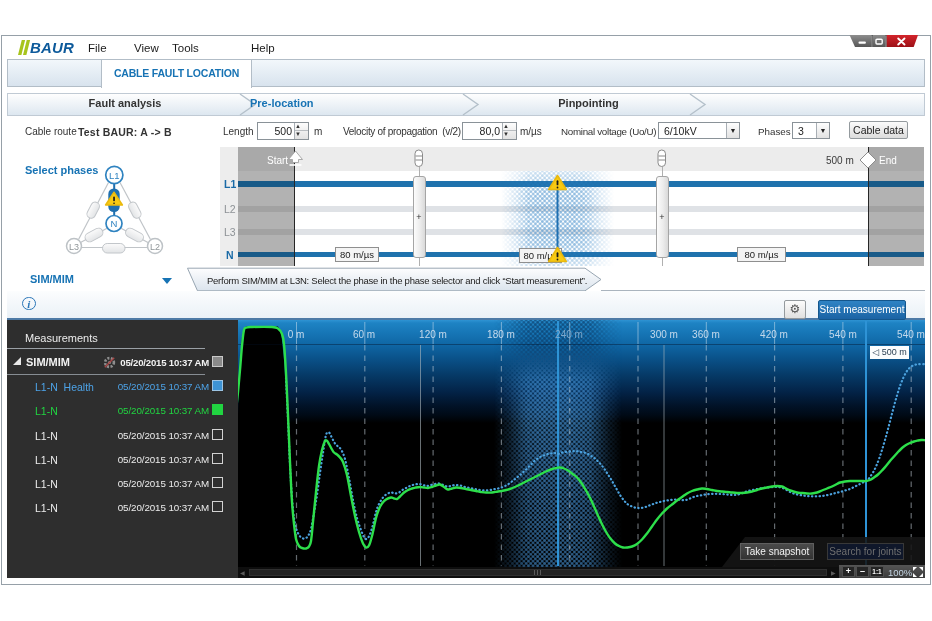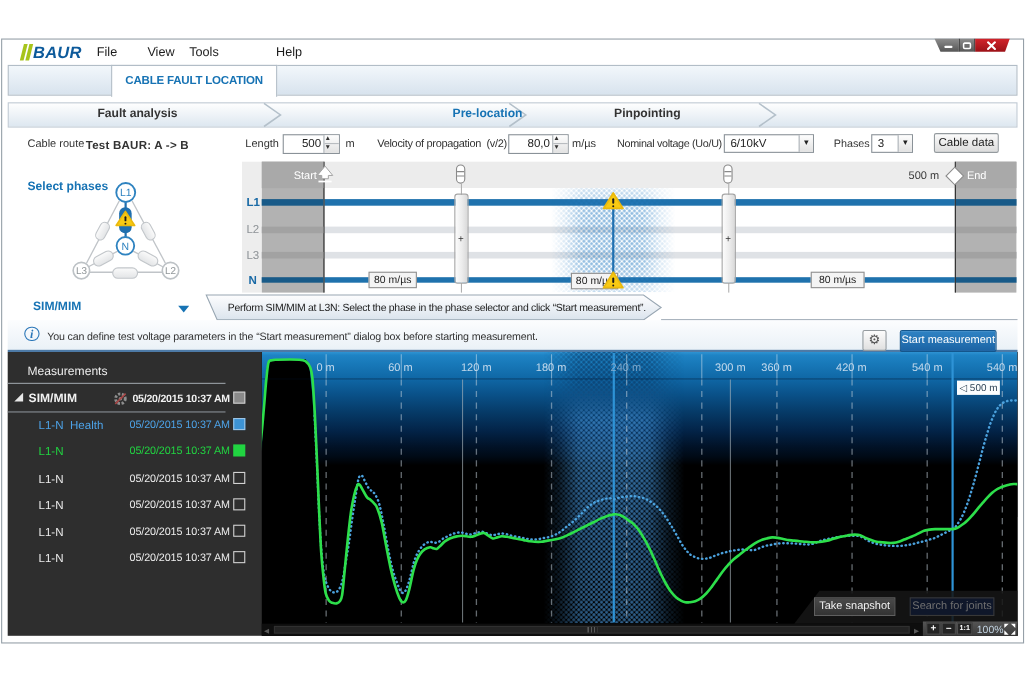--- a/index.html
+++ b/index.html
@@ -61,21 +61,21 @@
   <div class="tabbar"></div>
   <div class="tab2">CABLE FAULT LOCATION</div>
 
   <div class="crumb"></div>
   <svg class="abs" style="left:7px;top:93px" width="918" height="23" viewBox="0 0 918 23">
     <path d="M233,1 L248,11.5 L233,22" fill="none" stroke="#b4c0ca" stroke-width="1.4"></path>
     <path d="M456,1 L471,11.5 L456,22" fill="none" stroke="#b4c0ca" stroke-width="1.4"></path>
     <path d="M683,1 L698,11.5 L683,22" fill="none" stroke="#b4c0ca" stroke-width="1.4"></path>
   </svg>
   <div class="ctext" style="left:0;width:250px;text-align:center;">Fault analysis</div>
-  <div class="ctext" style="left:250px;width:225px;text-align:right;color:#1773b4;">Pre-location</div>
+  <div class="ctext" style="left:250px;width:225px;text-align:left;color:#1773b4;">Pre-location</div>
   <div class="ctext" style="left:475px;width:227px;text-align:center;">Pinpointing</div>
 
   <div class="plabel" style="left:25px;">Cable route</div>
   <div class="plabel" style="left:78px;font-weight:bold;font-size:10.5px;top:125.5px;letter-spacing:0.2px;">Test BAUR: A -&gt; B</div>
   <div class="plabel" style="left:223px;">Length</div>
   <div class="spin" style="left:257px;width:52px;">
     <div class="spintext">500</div>
     <div class="spinbtns">
         <span class="arr" style="border-bottom:1px solid #b8bcc0;">▲</span>
         <span class="arr">▼</span>
@@ -233,21 +233,20 @@
         </linearGradient>
       </defs>
     <path d="M187.5,268.2 L585,268.2 L601,279.5 L585,290.8 L197.5,290.8 Z" fill="url(#simtab)" stroke="#98a6b2" stroke-width="1"></path>
   </svg>
   <div class="abs" style="left:207px;top:274.5px;font-size:9.5px;color:#222;letter-spacing:-0.25px;">Perform SIM/MIM at L3N: Select the phase in the phase selector and click “Start measurement”.</div>
 
   <div class="abs" style="left:7px;top:291px;width:918px;height:27px;background:linear-gradient(#fcfdfe,#eaf1f7);"></div>
   <div class="abs" style="left:601px;top:290.3px;width:324px;height:1px;background:#aab4be;"></div>
   <div class="abs" style="left:7px;top:317.5px;width:918px;height:2.6px;background:#4d7aa6;"></div>
   <div class="abs" style="left:22px;top:296.5px;width:13.5px;height:13.5px;border:1.5px solid #2a76b8;border-radius:50%;color:#2a76b8;font-size:11px;font-weight:bold;font-style:italic;text-align:center;line-height:13px;font-family:'Liberation Serif',serif;">i</div>
-  <div class="abs" style="left:43px;top:300.5px;font-size:9.7px;letter-spacing:-0.15px;color:#333;">You can define test voltage parameters in the “Start measurement” dialog box before starting measurement.</div>
   <div class="abs" style="left:784px;top:300px;width:22px;height:19px;background:linear-gradient(#fcfcfc,#e0e0e0);border:1px solid #949a9e;border-radius:2px;text-align:center;font-size:12px;color:#555;line-height:17px;">⚙</div>
   <div class="abs" style="left:818px;top:300px;width:88px;height:20px;background:linear-gradient(#2f83c4,#1b63a4);border:1px solid #14568c;border-radius:2px;color:#fff;font-size:10px;text-align:center;line-height:18px;white-space:nowrap;">Start measurement</div>
 
   <div class="abs" style="left:6.5px;top:320px;width:918px;height:258px;background:#2e2e2e;"></div>
 
   <div class="abs" style="left:238px;top:320px;width:687px;height:258px;background:#000;overflow:hidden;">
     <div class="abs" style="left:0;top:0;width:687px;height:150px;background:linear-gradient(180deg,#2e93d3 0px,#1e83c4 3px,#1777b7 12px,#0f66a4 25px,#0a528a 38px,#063a67 55px,#032347 72px,#011227 86px,#000a16 95px,#000000 103px);"></div>
     <div class="abs" style="left:0;top:0;width:70px;height:247px;background:#000;
       clip-path:polygon(0px 95px,2px 45px,4px 16px,7px 7px,9px 6.5px,40px 6.5px,43px 11px,46px 40px,49px 95px,52px 150px,55px 200px,58px 232px,61px 247px,0px 247px);"></div>
     <div class="abs" style="left:256px;top:0;width:128px;height:247px;

